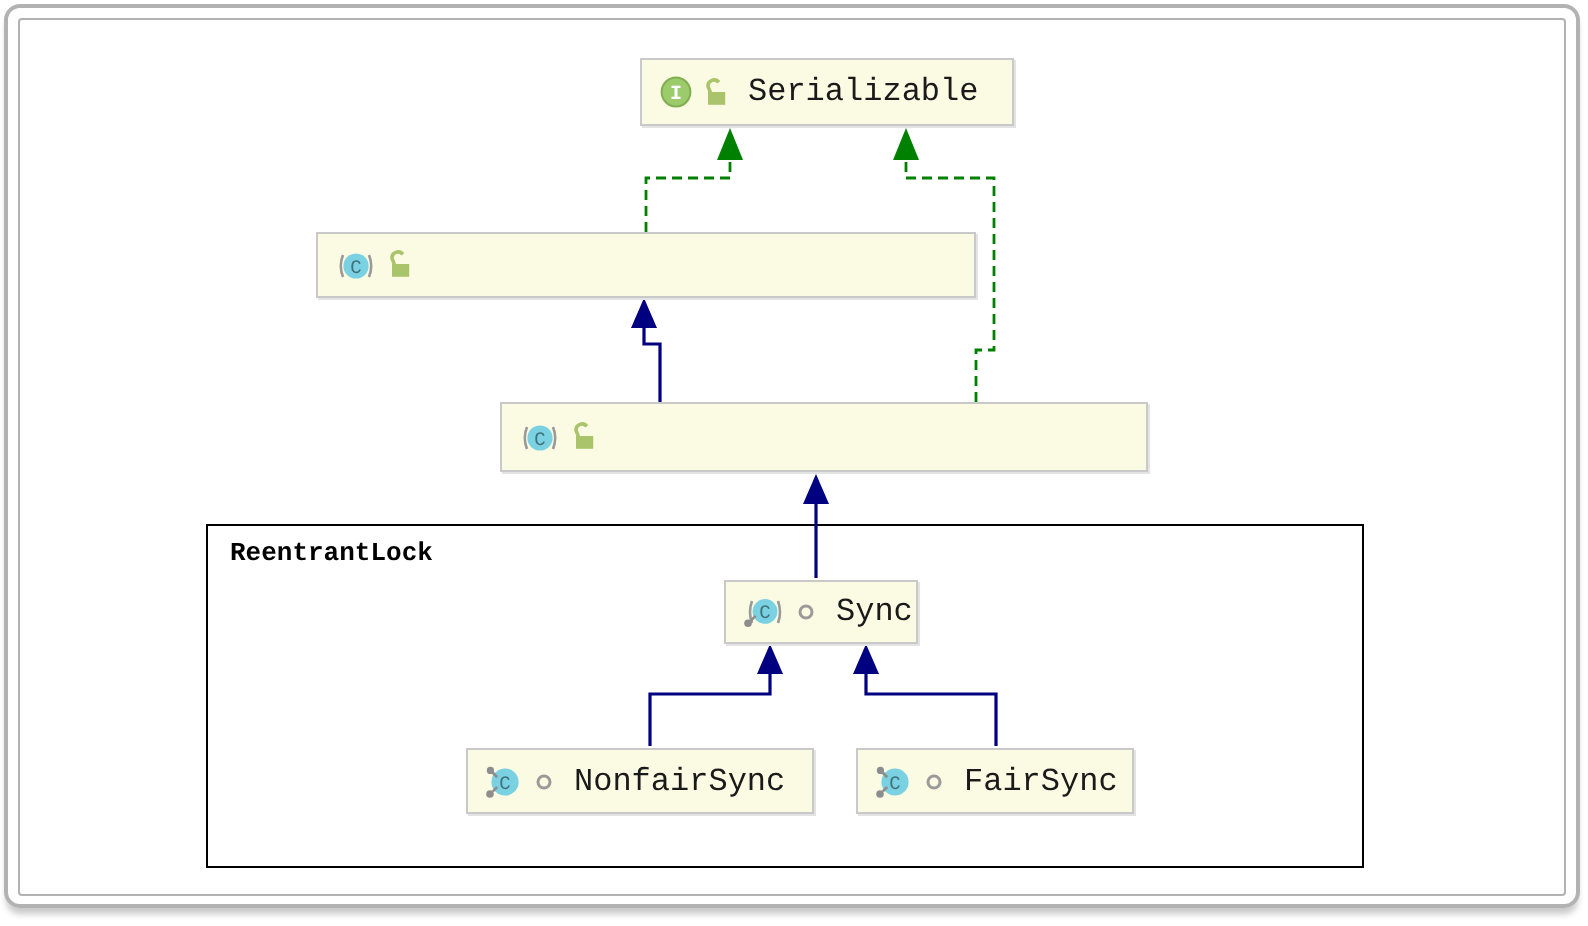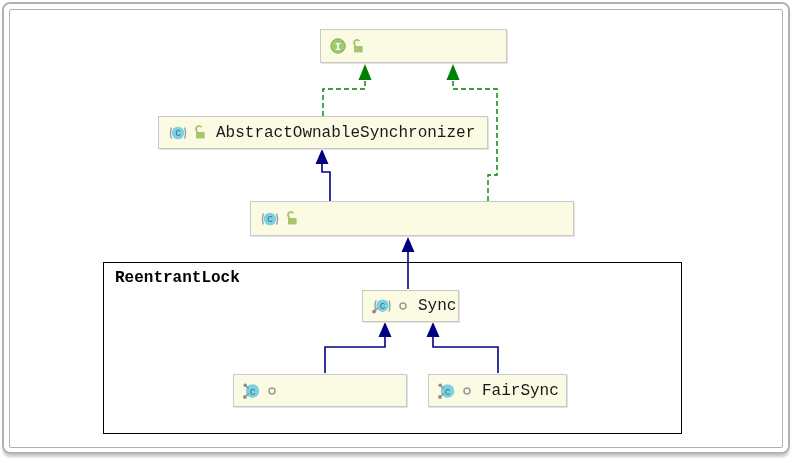--- a/index.html
+++ b/index.html
@@ -6,21 +6,21 @@
   .screen{position:relative;width:794px;height:463px;background:#ffffff;overflow:hidden;
           font-family:"Liberation Mono","DejaVu Sans Mono",monospace;}
   .frame-outer{position:absolute;left:2px;top:2px;right:4px;bottom:9px;
                border:2px solid #b2b2b2;border-radius:8px;
                box-shadow:0 4px 3px -1px #c9c9c9;}
   .frame-inner{position:absolute;left:9px;top:9px;right:11px;bottom:15px;
                border:1px solid #b2b2b2;border-radius:2px;}
   .edges{position:absolute;left:0;top:0;width:794px;height:463px;pointer-events:none;}
   .container-box{position:absolute;left:103px;top:262px;width:577px;height:170px;
                  border:1px solid #000000;background:transparent;}
-  .container-label{position:absolute;left:11px;top:6px;font-size:16px;font-weight:bold;color:#000;}
+  .container-label{position:absolute;left:11px;top:6px;font-size:13px;font-weight:bold;color:#000;}
   .node{position:absolute;display:flex;align-items:center;gap:4px;box-sizing:border-box;
         background:#fbfbe3;border:1px solid #c9c9c9;box-shadow:1px 1px 0 #e3e3e3;
         padding:0 8px;font-size:16px;color:#1a1a1a;white-space:nowrap;cursor:default;}
   .node svg{flex:0 0 auto;display:block;}
   .node .lbl{margin-left:5px;}
   .n-serializable{left:320px;top:29px;width:187px;height:34px;}
   .n-aos{left:158px;top:116px;width:330px;height:33px;}
   .n-aqs{left:250px;top:201px;width:324px;height:35px;}
   .n-sync{left:362px;top:290px;width:97px;height:32px;}
   .n-nonfair{left:233px;top:374px;width:174px;height:33px;}
@@ -62,34 +62,34 @@
 
   <div class="node n-serializable">
     <svg width="18" height="18" viewBox="0 0 18 18">
       <circle cx="9" cy="9" r="7.2" fill="#9bcb6a" stroke="#83ad52" stroke-width="1"></circle>
       <text class="icon-text" x="9" y="12.6" text-anchor="middle" font-size="10" font-weight="bold" fill="#ffffff">I</text>
     </svg>
     <svg width="14" height="15" viewBox="0 0 14 15">
       <path d="M4.2 7.2 L3 4.2 A3 3 0 0 1 8.4 2.2" fill="none" stroke="#a9c46a" stroke-width="1.8"></path>
       <rect x="3" y="7" width="8.6" height="6.4" fill="#a9c46a"></rect>
     </svg>
+    <span class="lbl">Serializable</span>
   </div>
 
   <div class="node n-aos">
     <svg width="22" height="18" viewBox="0 0 22 18">
       <path d="M4.5 3.5 Q2.3 9 4.5 14.5" stroke="#9a9a9a" fill="none" stroke-width="1.3"></path>
       <circle cx="11" cy="9" r="6.3" fill="#79d1e1"></circle>
       <text class="icon-text" x="11" y="12.4" text-anchor="middle" font-size="9.5" fill="#40717c">C</text>
       <path d="M17.5 3.5 Q19.7 9 17.5 14.5" stroke="#9a9a9a" fill="none" stroke-width="1.3"></path>
     </svg>
     <svg width="14" height="15" viewBox="0 0 14 15">
       <path d="M4.2 7.2 L3 4.2 A3 3 0 0 1 8.4 2.2" fill="none" stroke="#a9c46a" stroke-width="1.8"></path>
       <rect x="3" y="7" width="8.6" height="6.4" fill="#a9c46a"></rect>
     </svg>
-    <span class="lbl">AbstractOwnableSynchronizer</span>
   </div>
 
   <div class="node n-aqs">
     <svg width="22" height="18" viewBox="0 0 22 18">
       <path d="M4.5 3.5 Q2.3 9 4.5 14.5" stroke="#9a9a9a" fill="none" stroke-width="1.3"></path>
       <circle cx="11" cy="9" r="6.3" fill="#79d1e1"></circle>
       <text class="icon-text" x="11" y="12.4" text-anchor="middle" font-size="9.5" fill="#40717c">C</text>
       <path d="M17.5 3.5 Q19.7 9 17.5 14.5" stroke="#9a9a9a" fill="none" stroke-width="1.3"></path>
     </svg>
     <svg width="14" height="15" viewBox="0 0 14 15">
@@ -118,20 +118,21 @@
       <circle cx="10.5" cy="9" r="6.8" fill="#79d1e1"></circle>
       <text class="icon-text" x="10.5" y="12.6" text-anchor="middle" font-size="9.5" fill="#40717c">C</text>
       <line x1="6.6" y1="6.6" x2="3.4" y2="3.4" stroke="#8d8d8d" stroke-width="1.4"></line>
       <circle cx="3.2" cy="3.2" r="1.8" fill="#8d8d8d"></circle>
       <circle cx="3" cy="15" r="1.9" fill="#8d8d8d"></circle>
       <line x1="4.4" y1="13.7" x2="6.6" y2="11.5" stroke="#8d8d8d" stroke-width="1.3"></line>
     </svg>
     <svg width="12" height="12" viewBox="0 0 12 12">
       <circle cx="6" cy="6" r="3" fill="none" stroke="#9a9a9a" stroke-width="1.5"></circle>
     </svg>
+    <span class="lbl">NonfairSync</span>
   </div>
 
   <div class="node n-fair">
     <svg width="20" height="18" viewBox="0 0 20 18">
       <circle cx="10.5" cy="9" r="6.8" fill="#79d1e1"></circle>
       <text class="icon-text" x="10.5" y="12.6" text-anchor="middle" font-size="9.5" fill="#40717c">C</text>
       <line x1="6.6" y1="6.6" x2="3.4" y2="3.4" stroke="#8d8d8d" stroke-width="1.4"></line>
       <circle cx="3.2" cy="3.2" r="1.8" fill="#8d8d8d"></circle>
       <circle cx="3" cy="15" r="1.9" fill="#8d8d8d"></circle>
       <line x1="4.4" y1="13.7" x2="6.6" y2="11.5" stroke="#8d8d8d" stroke-width="1.3"></line>

